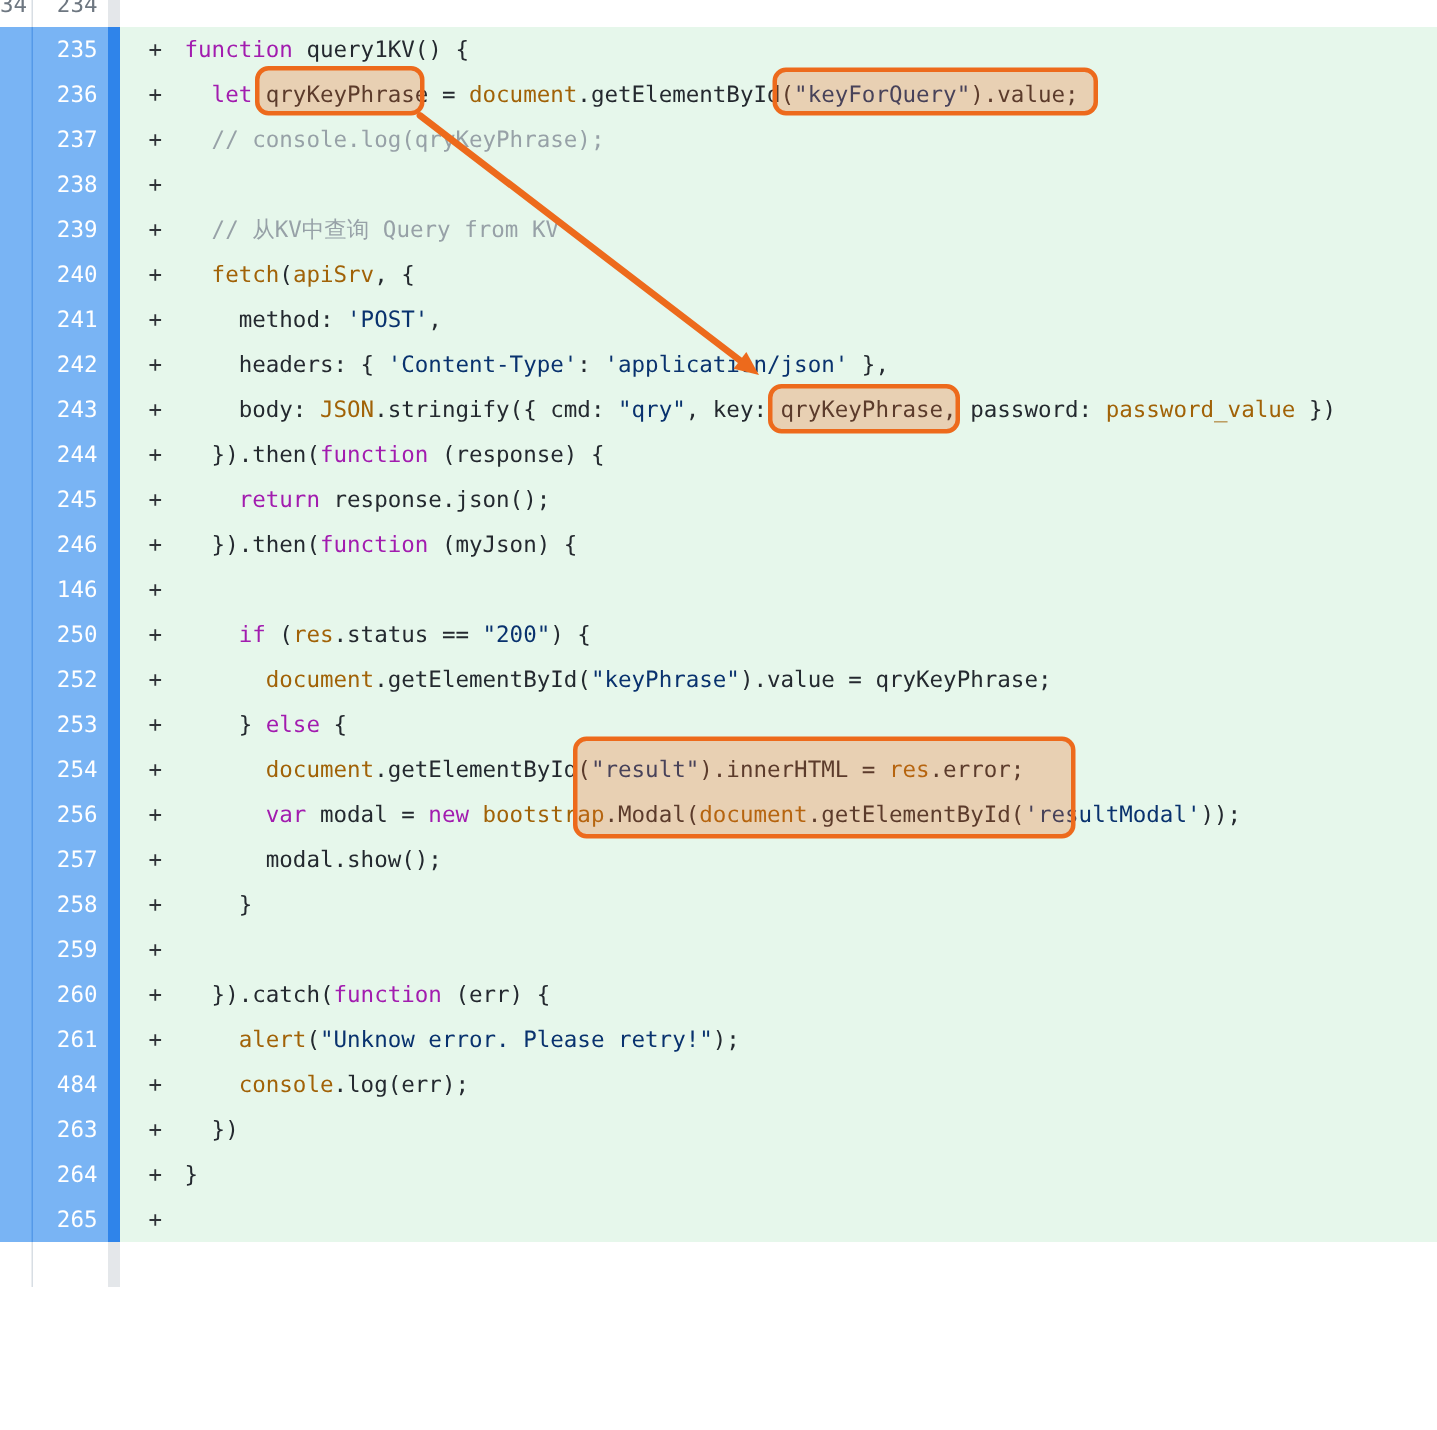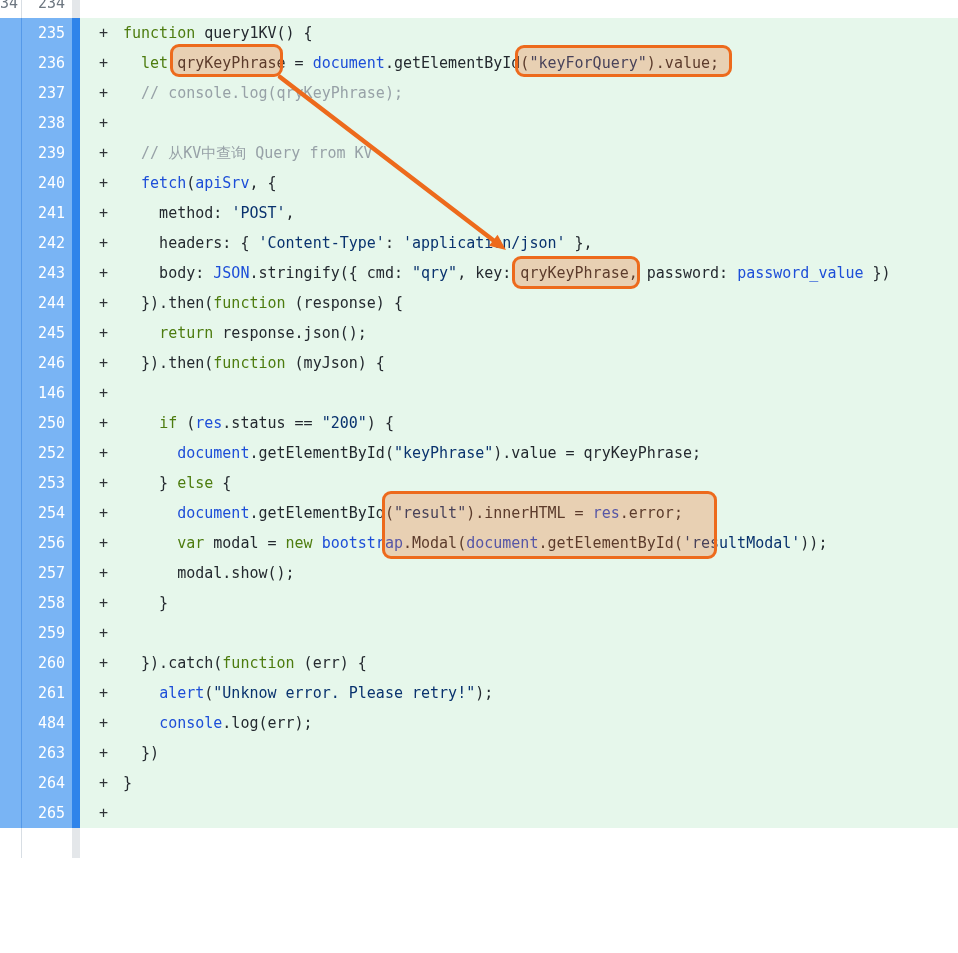--- a/index.html
+++ b/index.html
@@ -19,23 +19,23 @@
   .row.add .gut1 { border-right:1px solid #5599e8; }
   .row.add .strip { background:#2f84ea; }
   .row.add .code { background:#e6f7eb; }
   
   .row.ctx .gut1, .row.ctx .gut2 { background:#ffffff; color:#6e7781; }
   .row.ctx .gut1 { border-right:1px solid #d8dee4; }
   .row.ctx .strip { background:#e4e7ea; }
   .row.ctx .code { background:#ffffff; }
   
   .tk-p { color:#24292f; }
-  .tk-k { color:#4d7c0f; }
+  .tk-k { color:#a21caf; }
   .tk-s { color:#09326e; }
-  .tk-i { color:#1d4ed8; }
+  .tk-i { color:#a16207; }
   .tk-c { color:#97a1a7; }
   
   #annotations { position:absolute; top:0; left:0; width:958px; height:953px; pointer-events:none; }
   .abox { position:absolute; border:3px solid #ed6a1c; border-radius:9px;
           background:rgba(238,108,35,0.28); }
   #arrow-svg { position:absolute; top:0; left:0; }
 </style>
 </head>
 <body>
 

